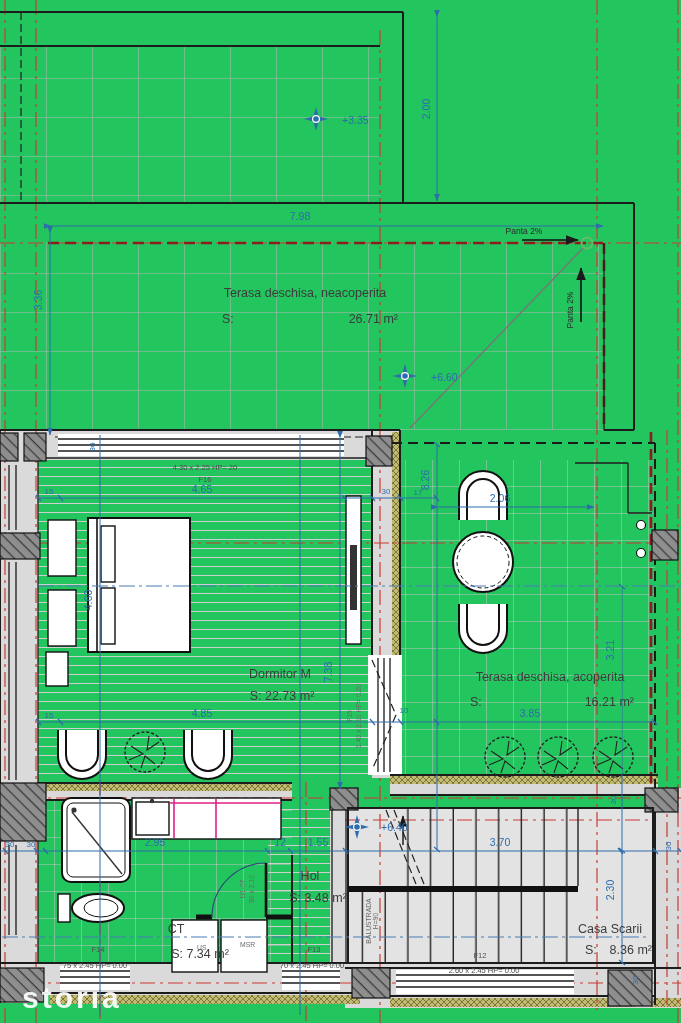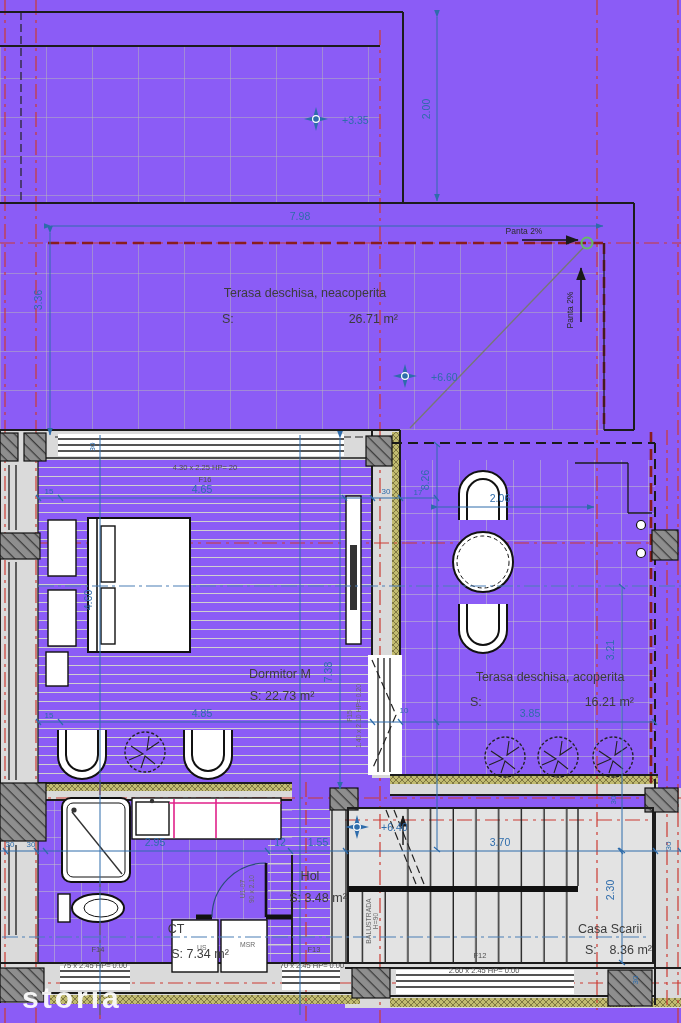--- a/index.html
+++ b/index.html
@@ -1,16 +1,16 @@
 <!DOCTYPE html>
 <html><head>
 <meta charset="utf-8">
 <style>
   html,body{margin:0;padding:0;background:#ffffff;}
-  #plan-wrap{position:relative;width:681px;height:1023px;background:#8b5cf6;overflow:hidden;}
+  #plan-wrap{position:relative;width:681px;height:1023px;background:#22c55e;overflow:hidden;}
   svg{display:block;}
   text{font-family:"Liberation Sans","DejaVu Sans",sans-serif;}
   .dim{fill:#2e6cab;font-size:10.5px;}
   .dimsm{fill:#2e6cab;font-size:8px;}
   .room{fill:#3c3c3c;font-size:12.5px;}
   .lbl{fill:#4f4f4f;font-size:7.5px;}
   .lblxs{fill:#6a6a6a;font-size:6.8px;}
   .slope{fill:#2b2b2b;font-size:8.5px;}
   .wm{fill:#ffffff;font-size:30px;font-weight:bold;letter-spacing:3px;opacity:.92;}
   .wall{stroke:#1c1c1c;stroke-width:2;fill:none;}

